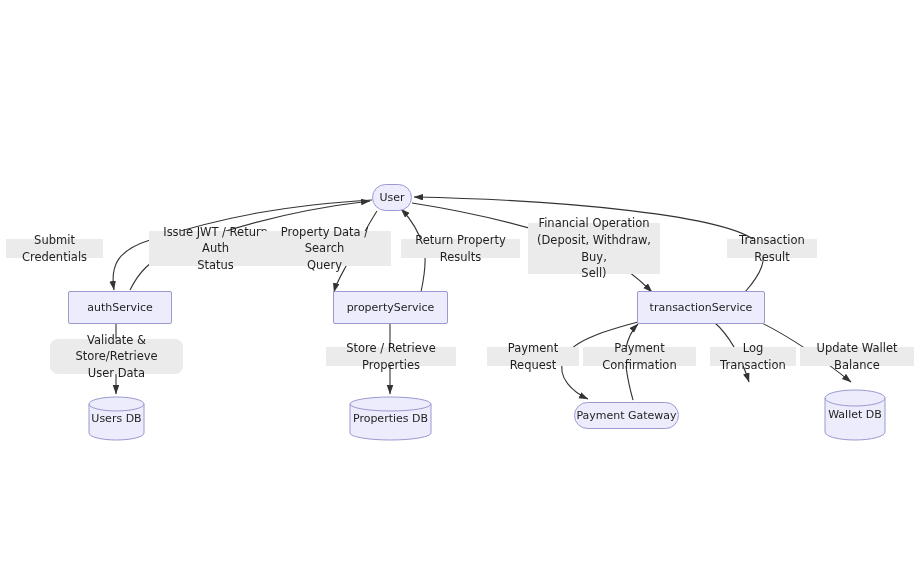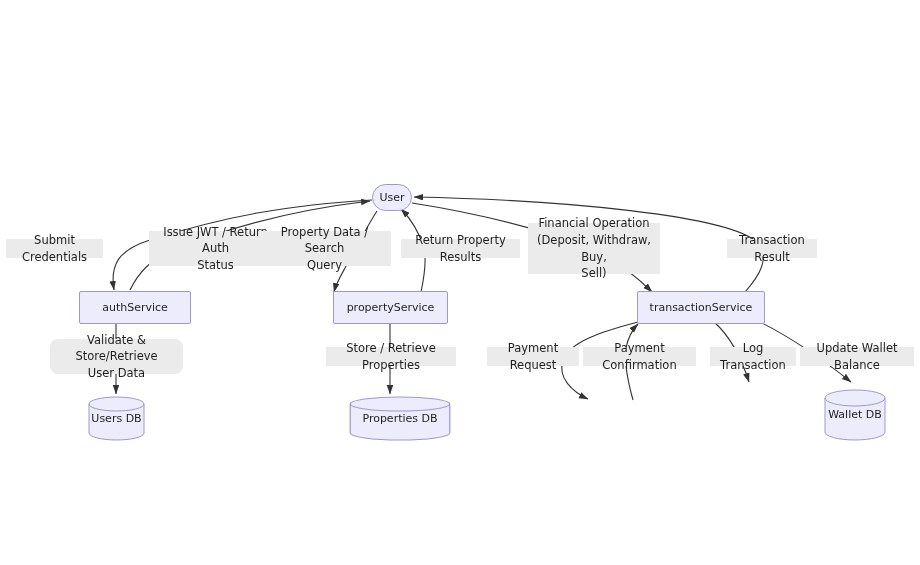--- a/index.html
+++ b/index.html
@@ -144,48 +144,51 @@
   <div class="edge-label" style="left:583px; top:347px; width:113px; height:19px;">Payment Confirmation</div>
 
   <div class="edge-label" style="left:710px; top:347px; width:86px; height:19px;">Log Transaction</div>
 
   <div class="edge-label" style="left:800px; top:347px; width:114px; height:19px;">Update Wallet Balance</div>
 
   <div class="node node-stadium" style="left:372px; top:184px; width:40px; height:27px;">
     <span>User</span>
   </div>
 
-  <div class="node node-box" style="left:79px; top:291px; width:112px; height:33px;">
+  <div class="node node-box" style="left:68px; top:291px; width:104px; height:33px;">
     <span>authService</span>
   </div>
 
   <div class="node node-box" style="left:333px; top:291px; width:115px; height:33px;">
     <span>propertyService</span>
   </div>
 
   <div class="node node-box" style="left:637px; top:291px; width:128px; height:33px;">
     <span>transactionService</span>
   </div>
 
   <div class="node node-cylinder" style="left:88px; top:396px; width:57px; height:45px;">
     <svg class="cyl-svg" viewBox="0 0 57 45" preserveAspectRatio="none">
       <path d="M1,8 A27.5,7 0 0 1 56,8 L56,37 A27.5,7 0 0 1 1,37 Z" fill="#ececfd" stroke="#9a9ad0" stroke-width="1"></path>
       <path d="M1,8 A27.5,7 0 0 0 56,8" fill="none" stroke="#9a9ad0" stroke-width="1"></path>
     </svg>
     <span class="cyl-label">Users DB</span>
   </div>
 
-  <div class="node node-cylinder" style="left:349px; top:396px; width:102px; height:45px;text-align:center;">
+  <div class="node node-cylinder" style="left:349px; top:396px; width:83px; height:45px;text-align:center;">
     <svg class="cyl-svg" viewBox="0 0 83 45" preserveAspectRatio="none">
       <path d="M1,8 A40.5,7 0 0 1 82,8 L82,37 A40.5,7 0 0 1 1,37 Z" fill="#ececfd" stroke="#9a9ad0" stroke-width="1"></path>
       <path d="M1,8 A40.5,7 0 0 0 82,8" fill="none" stroke="#9a9ad0" stroke-width="1"></path>
     </svg>
     <span class="cyl-label">Properties DB</span>
   </div>
 
+  <div class="node node-stadium" style="left:574px; top:402px; width:105px; height:27px;">
+    <span>Payment Gateway</span>
+  </div>
 
 
   <div class="node node-cylinder" style="left:824px; top:389px; width:62px; height:52px;">
     <svg class="cyl-svg" viewBox="0 0 62 52" preserveAspectRatio="none">
       <path d="M1,9 A30,8 0 0 1 61,9 L61,43 A30,8 0 0 1 1,43 Z" fill="#ececfd" stroke="#9a9ad0" stroke-width="1"></path>
       <path d="M1,9 A30,8 0 0 0 61,9" fill="none" stroke="#9a9ad0" stroke-width="1"></path>
     </svg>
     <span class="cyl-label">Wallet DB</span>
   </div>
 

